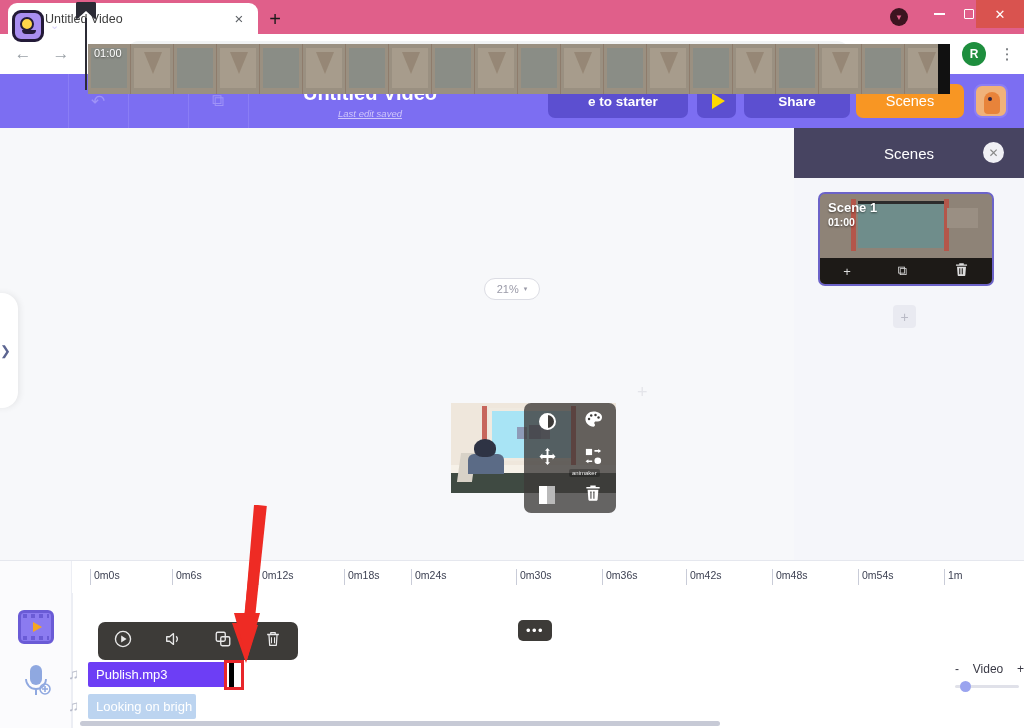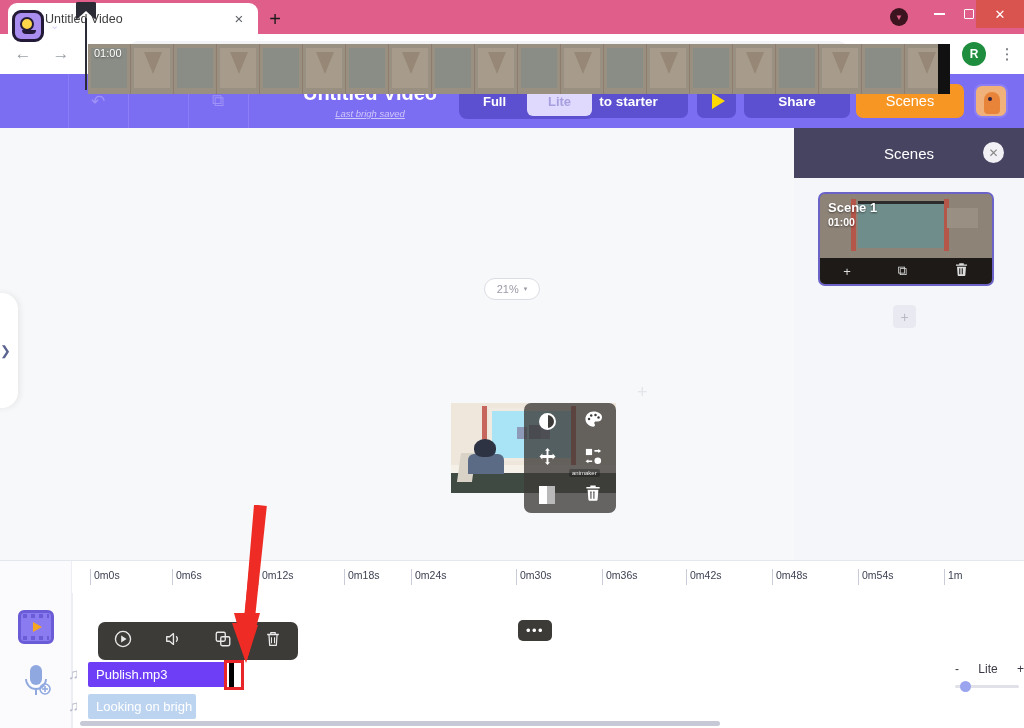--- a/index.html
+++ b/index.html
@@ -540,26 +540,22 @@
     <div class="logo-shape"></div>
   </div>
   <div class="logo-caret">⌄</div>
   <div class="hdr-divider" style="left:68px"></div>
   <div class="hdr-divider" style="left:128px"></div>
   <div class="hdr-divider" style="left:188px"></div>
   <div class="hdr-divider" style="left:248px"></div>
   <div class="hdr-tool" style="left:83px">↶</div>
   <div class="hdr-tool" style="left:203px">⧉</div>
   <div class="proj-title">Untitled Video</div>
-  <div class="proj-sub">Last brigh saved</div>
+  <div class="proj-sub">Last edit saved</div>
   <div class="upgrade-btn">e to starter</div>
-  <div class="seg-toggle">
-    <div class="seg full">Full</div>
-    <div class="seg lite">Lite</div>
-  </div>
   <div class="play-btn-hdr">
     <div class="tri-yellow"></div>
   </div>
   <div class="share-btn">Share</div>
   <div class="publish-btn">Scenes</div>
   <div class="hdr-avatar"></div>
 
   <div class="canvas-area">
     <div class="left-handle">❯</div>
     <div class="zoom-pill">
@@ -804,21 +800,21 @@
   </div>
   <div class="audio-row audio-2">
     <span class="audio-icon">♫</span>
     <div class="audio-clip clip-b">Looking on brigh</div>
   </div>
 
   <div class="trim-handle"></div>
 
   <div class="zoom-ctl">
     <span>-</span>
-    <span>Lite</span>
+    <span>Video</span>
     <span>+</span>
   </div>
   <div class="zoom-slider">
     <div class="zoom-knob"></div>
   </div>
 
   <div class="hscroll"></div>
 
   <svg class="arrow" viewBox="0 0 40 158">
     <path d="M30 0 L16 120 L30 120 L18 158 L4 118 L16 118 L26 0 Z" fill="#ee2b24"></path>

